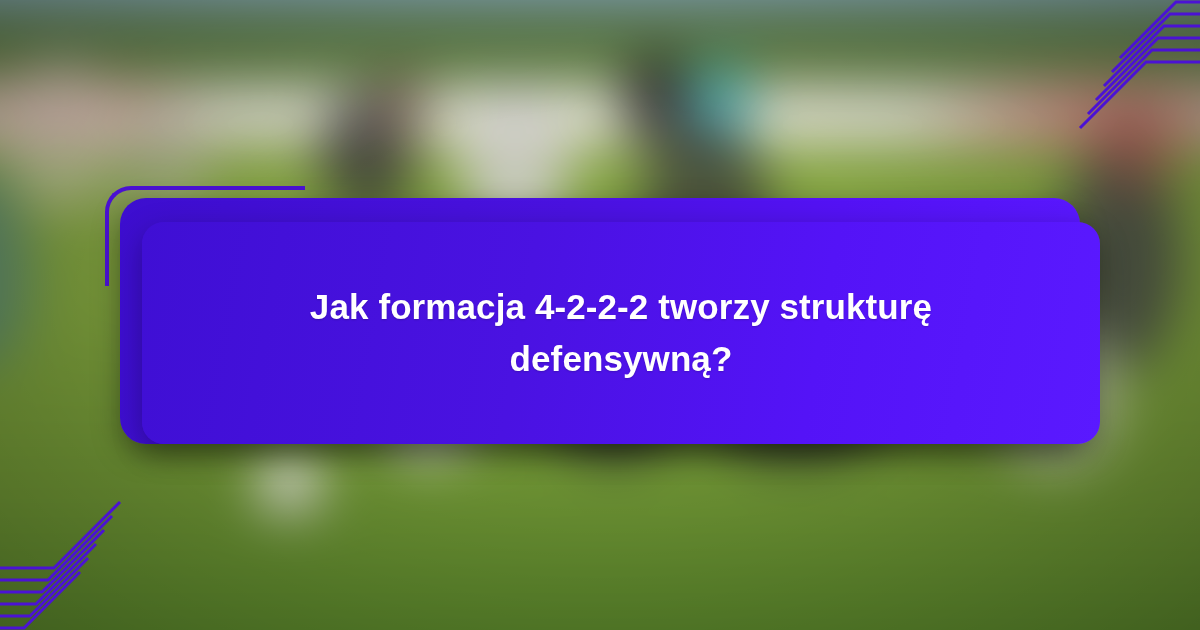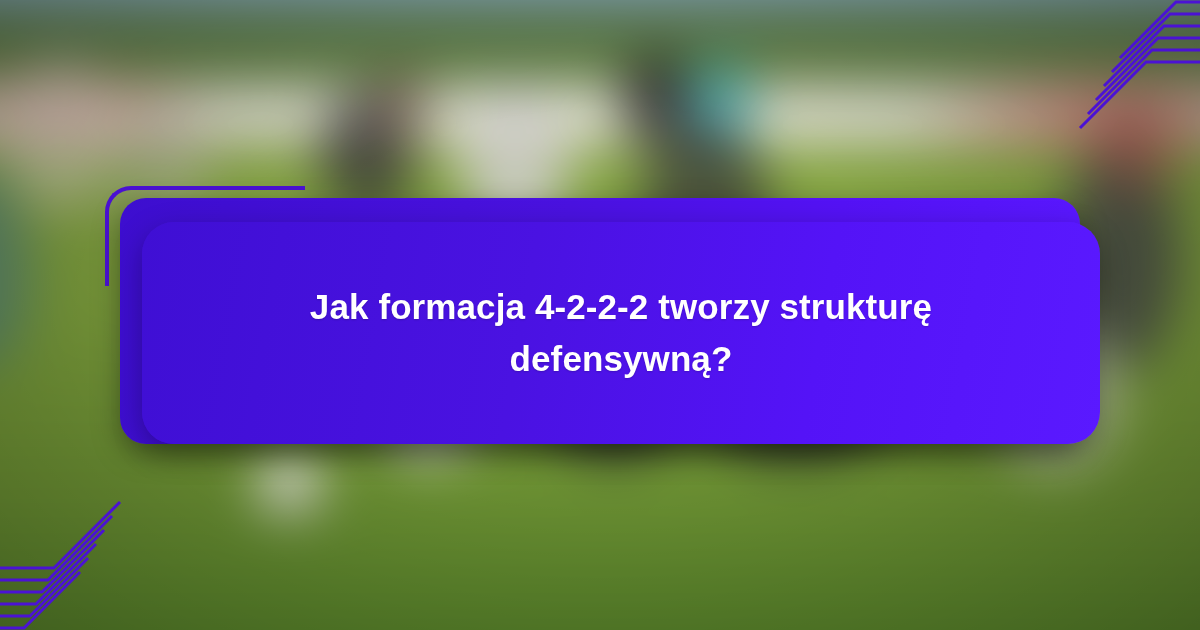--- a/index.html
+++ b/index.html
@@ -143,21 +143,21 @@
     border-radius: 26px;
     background: linear-gradient(100deg, #3d0ecf 0%, #4a12e0 45%, #5412f5 72%, #5a18ff 100%);
     box-shadow: 0 10px 28px rgba(0,0,0,0.35);
   }
   .card-inner {
     position: absolute;
     left: 142px;
     top: 222px;
     width: 958px;
     height: 222px;
-    border-radius: 32px;
+    border-radius: 22px;
     background: linear-gradient(100deg, #3f0fd4 0%, #4a12e2 40%, #5413f7 70%, #5a19ff 100%);
     display: flex;
     align-items: center;
     justify-content: center;
     box-shadow: 0 10px 30px rgba(0,0,0,0.30);
   }
   .headline {
     width: 760px;
     text-align: center;
     color: #ffffff;

